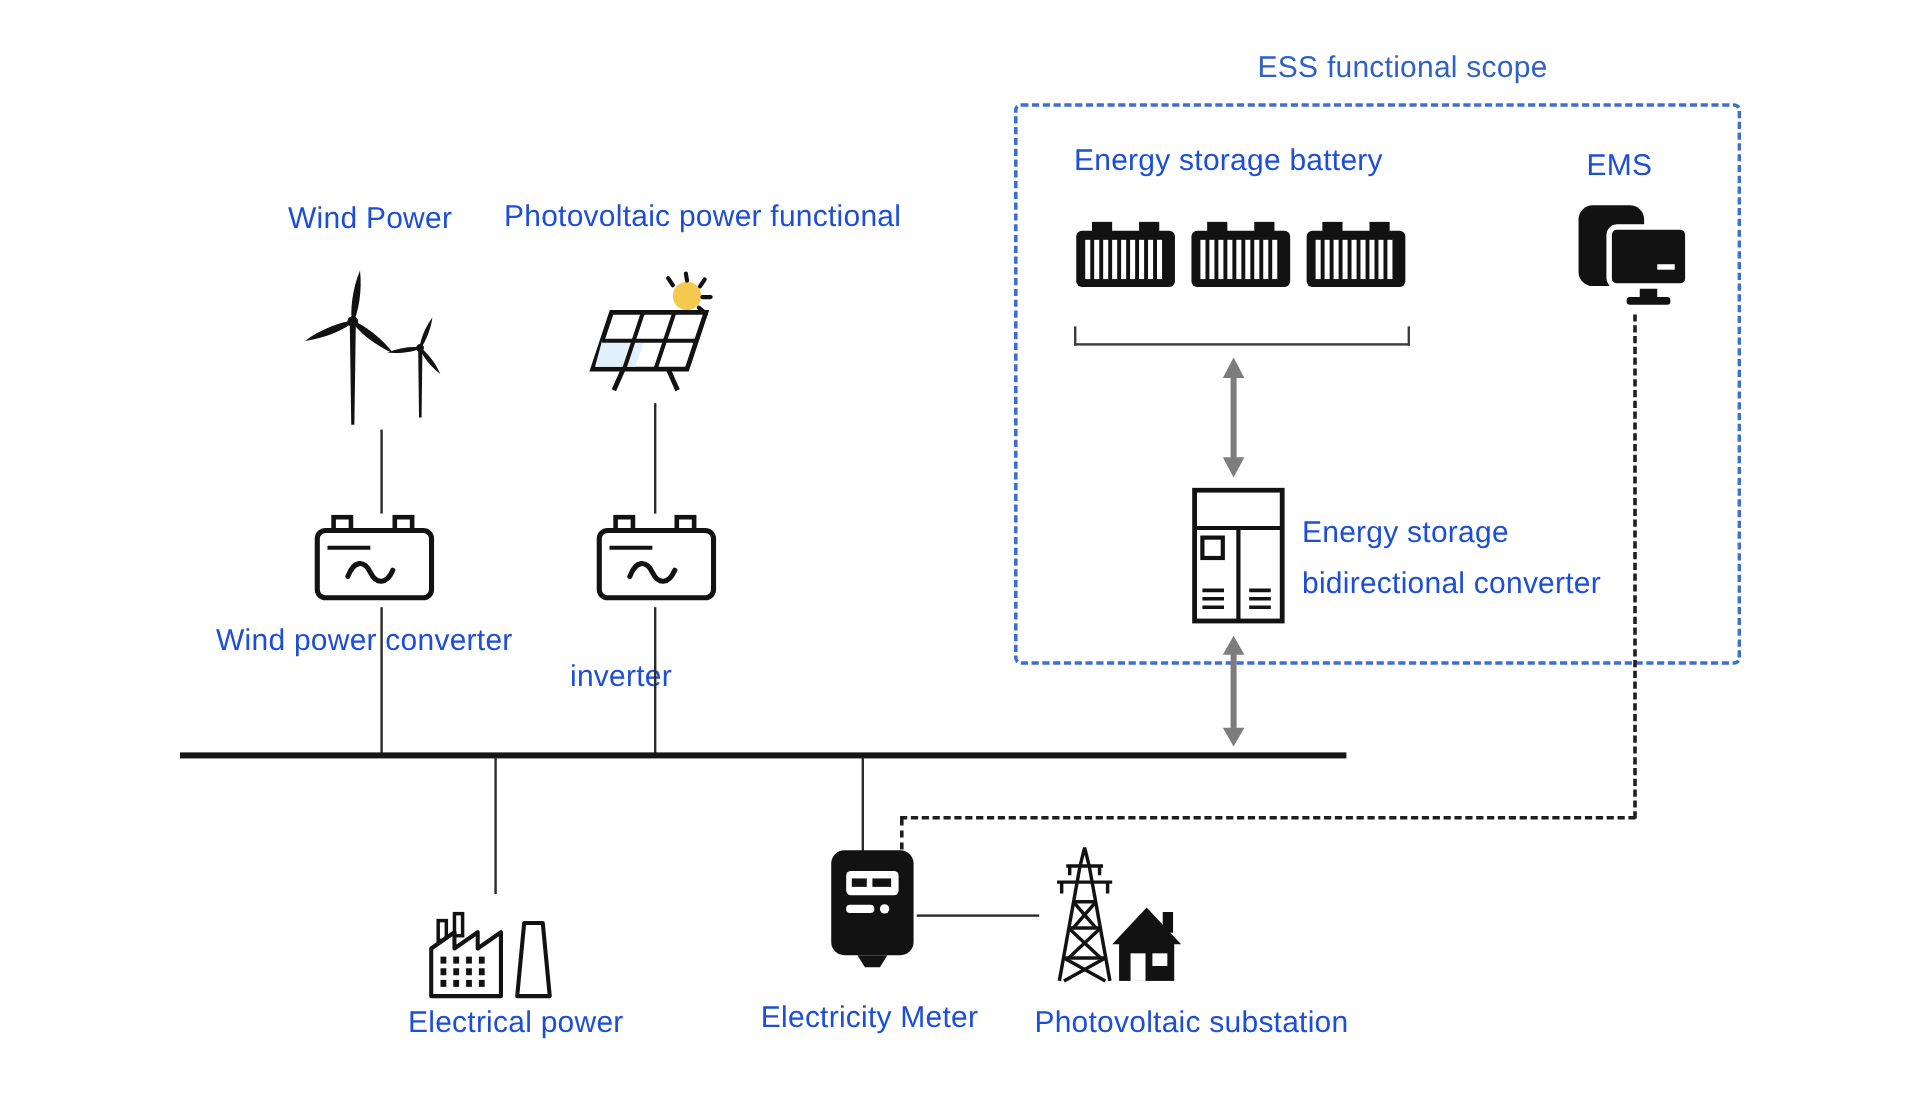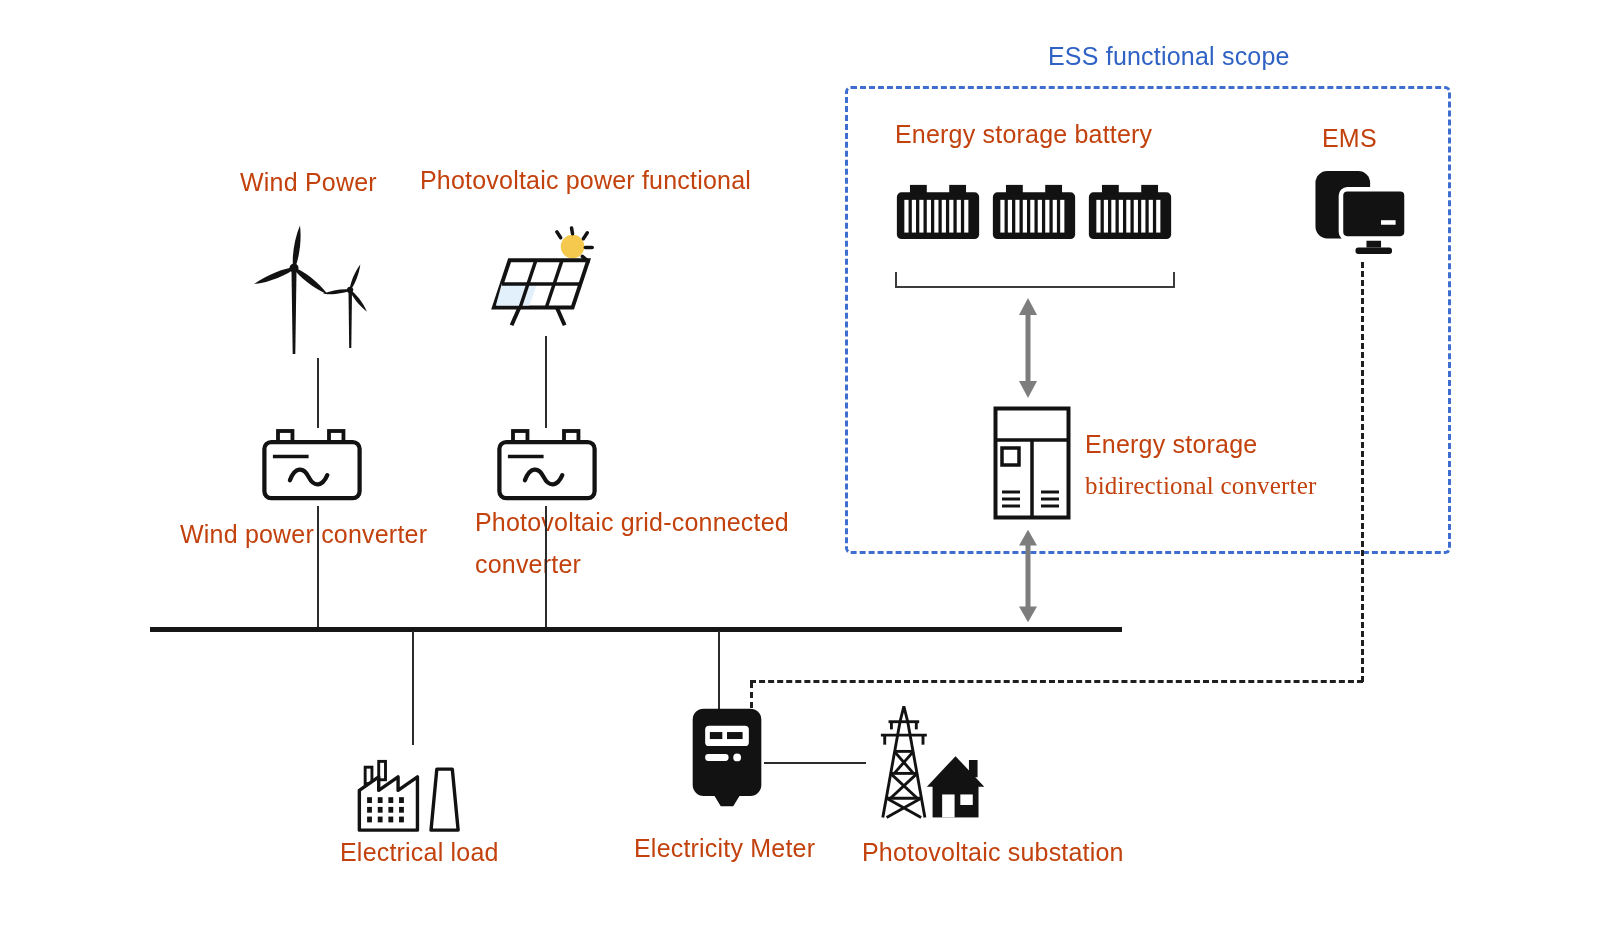--- a/index.html
+++ b/index.html
@@ -1,18 +1,18 @@
 <!DOCTYPE html>
 <html style="--scope-border: #3e6fd0; --scope-title: #2f62c4; --icon: #121212; --line: #2b2b2b; --arrow: #7d7d7d; --sun: #f4c94e;"><head>
 <meta charset="utf-8">
 <style>
   html,body { margin:0; padding:0; background:#ffffff; }
   body { font-family:"Liberation Sans", sans-serif; }
   .stage { position:relative; width:1599px; height:926px; background:#ffffff; overflow:hidden; }
-  .label { position:absolute; font-size:25px; font-weight:500; color:#c2410c; white-space:nowrap; letter-spacing:0.2px; }
+  .label { position:absolute; font-size:25px; font-weight:500; color:#1d4ed8; white-space:nowrap; letter-spacing:0.2px; }
   .scope-title { color:var(--scope-title,#2f62c4); }
   .scope-box { position:absolute; border:3px dashed var(--scope-border,#3e6fd0); border-radius:6px; }
   .icon { position:absolute; }
   .icon svg { display:block; width:100%; height:100%; }
   .vline { position:absolute; width:0; border-left:2.5px solid var(--line,#2b2b2b); }
   .hline { position:absolute; height:0; border-top:2.5px solid var(--line,#2b2b2b); }
   .bus   { position:absolute; height:4.5px; background:#161616; }
   .bracket { position:absolute; border-left:2.5px solid #3c3c3c; border-right:2.5px solid #3c3c3c; border-bottom:2.5px solid #3c3c3c; }
   .dash-v { position:absolute; width:0; border-left:3px dashed #1f1f1f; }
   .dash-h { position:absolute; height:0; border-top:3px dashed #1f1f1f; }
@@ -94,21 +94,21 @@
       <rect x="9" y="42" width="17" height="17" fill="none" stroke="var(--icon,#121212)" stroke-width="3.5"></rect>
       <line x1="9" y1="86" x2="27" y2="86" stroke="var(--icon,#121212)" stroke-width="3"></line>
       <line x1="9" y1="93" x2="27" y2="93" stroke="var(--icon,#121212)" stroke-width="3"></line>
       <line x1="9" y1="100" x2="27" y2="100" stroke="var(--icon,#121212)" stroke-width="3"></line>
       <line x1="48" y1="86" x2="66" y2="86" stroke="var(--icon,#121212)" stroke-width="3"></line>
       <line x1="48" y1="93" x2="66" y2="93" stroke="var(--icon,#121212)" stroke-width="3"></line>
       <line x1="48" y1="100" x2="66" y2="100" stroke="var(--icon,#121212)" stroke-width="3"></line>
     </svg>
   </div>
   <div class="label" style="left:1085px; top:430px;">Energy storage</div>
-  <div class="label" style="left:1085px; top:472px;font-family:Liberation Serif, serif;">bidirectional converter</div>
+  <div class="label" style="left:1085px; top:472px;">bidirectional converter</div>
 
   <div class="icon" style="left:1015px; top:528px; width:26px; height:96px;">
     <svg viewBox="0 0 26 104" preserveAspectRatio="none">
       <line x1="13" y1="16" x2="13" y2="88" stroke="var(--arrow,#7d7d7d)" stroke-width="5"></line>
       <polygon points="13,2 4,19 22,19" fill="var(--arrow,#7d7d7d)"></polygon>
       <polygon points="13,102 4,85 22,85" fill="var(--arrow,#7d7d7d)"></polygon>
     </svg>
   </div>
 
   <div class="label" style="left:1322px; top:124px;">EMS</div>
@@ -178,22 +178,21 @@
 
   <div class="icon" style="left:496px; top:426px; width:102px; height:78px;">
     <svg viewBox="0 0 120 88">
       <rect x="20" y="4" width="17" height="13" fill="#fff" stroke="var(--icon,#121212)" stroke-width="4.5"></rect>
       <rect x="80" y="4" width="17" height="13" fill="#fff" stroke="var(--icon,#121212)" stroke-width="4.5"></rect>
       <rect x="4" y="17" width="112" height="66" rx="8" fill="#fff" stroke="var(--icon,#121212)" stroke-width="5"></rect>
       <line x1="14" y1="34" x2="56" y2="34" stroke="var(--icon,#121212)" stroke-width="4"></line>
       <path d="M34,62 C40,46 50,46 56,58 C62,70 72,70 78,56" fill="none" stroke="var(--icon,#121212)" stroke-width="5" stroke-linecap="round"></path>
     </svg>
   </div>
-  <div class="label" style="left:475px; top:508px;">Photovoltaic grid-connected</div>
-  <div class="label" style="left:475px; top:550px;">converter</div>
+  <div class="label" style="left:475px; top:550px;">inverter</div>
   <div class="vline" style="left:545px; top:506px; height:123px;"></div>
 
   <div class="bus" style="left:150px; top:627px; width:972px;"></div>
 
   <div class="vline" style="left:412px; top:631px; height:114px;"></div>
   <div class="icon" style="left:352px; top:742px; width:128px; height:92px;">
     <svg viewBox="0 0 125 95">
       <rect x="10" y="26" width="7" height="17" fill="none" stroke="var(--icon,#121212)" stroke-width="3"></rect>
       <rect x="24" y="20" width="7" height="19" fill="none" stroke="var(--icon,#121212)" stroke-width="3"></rect>
       <path d="M4,91 L4,50 L24,36 L24,50 L44,36 L44,50 L64,36 L64,91 Z" fill="#ffffff" stroke="var(--icon,#121212)" stroke-width="3.5" stroke-linejoin="round"></path>
@@ -205,21 +204,21 @@
         <rect x="23" y="67" width="5" height="6" fill="var(--icon,#121212)"></rect>
       <rect x="34" y="67" width="5" height="6" fill="var(--icon,#121212)"></rect>
         <rect x="45" y="67" width="5" height="6" fill="var(--icon,#121212)"></rect>
       <rect x="12" y="77" width="5" height="6" fill="var(--icon,#121212)"></rect>
         <rect x="23" y="77" width="5" height="6" fill="var(--icon,#121212)"></rect>
       <rect x="34" y="77" width="5" height="6" fill="var(--icon,#121212)"></rect>
         <rect x="45" y="77" width="5" height="6" fill="var(--icon,#121212)"></rect>
       <polygon points="78,91 84,28 100,28 106,91" fill="#ffffff" stroke="var(--icon,#121212)" stroke-width="3.5" stroke-linejoin="round"></polygon>
     </svg>
   </div>
-  <div class="label" style="left:340px; top:838px;">Electrical load</div>
+  <div class="label" style="left:340px; top:838px;">Electrical power</div>
 
   <div class="vline" style="left:718px; top:631px; height:78px;"></div>
   <div class="icon" style="left:688px; top:706px; width:78px; height:102px;">
     <svg viewBox="0 0 100 128">
       <rect x="6" y="2" width="88" height="112" rx="14" fill="var(--icon,#121212)"></rect>
       <rect x="22" y="24" width="56" height="26" rx="5" fill="#ffffff"></rect>
       <rect x="28" y="32" width="16" height="9" fill="var(--icon,#121212)"></rect>
       <rect x="50" y="32" width="20" height="9" fill="var(--icon,#121212)"></rect>
       <rect x="22" y="60" width="30" height="9" rx="4" fill="#ffffff"></rect>
       <circle cx="63" cy="64.5" r="5" fill="#ffffff"></circle>

